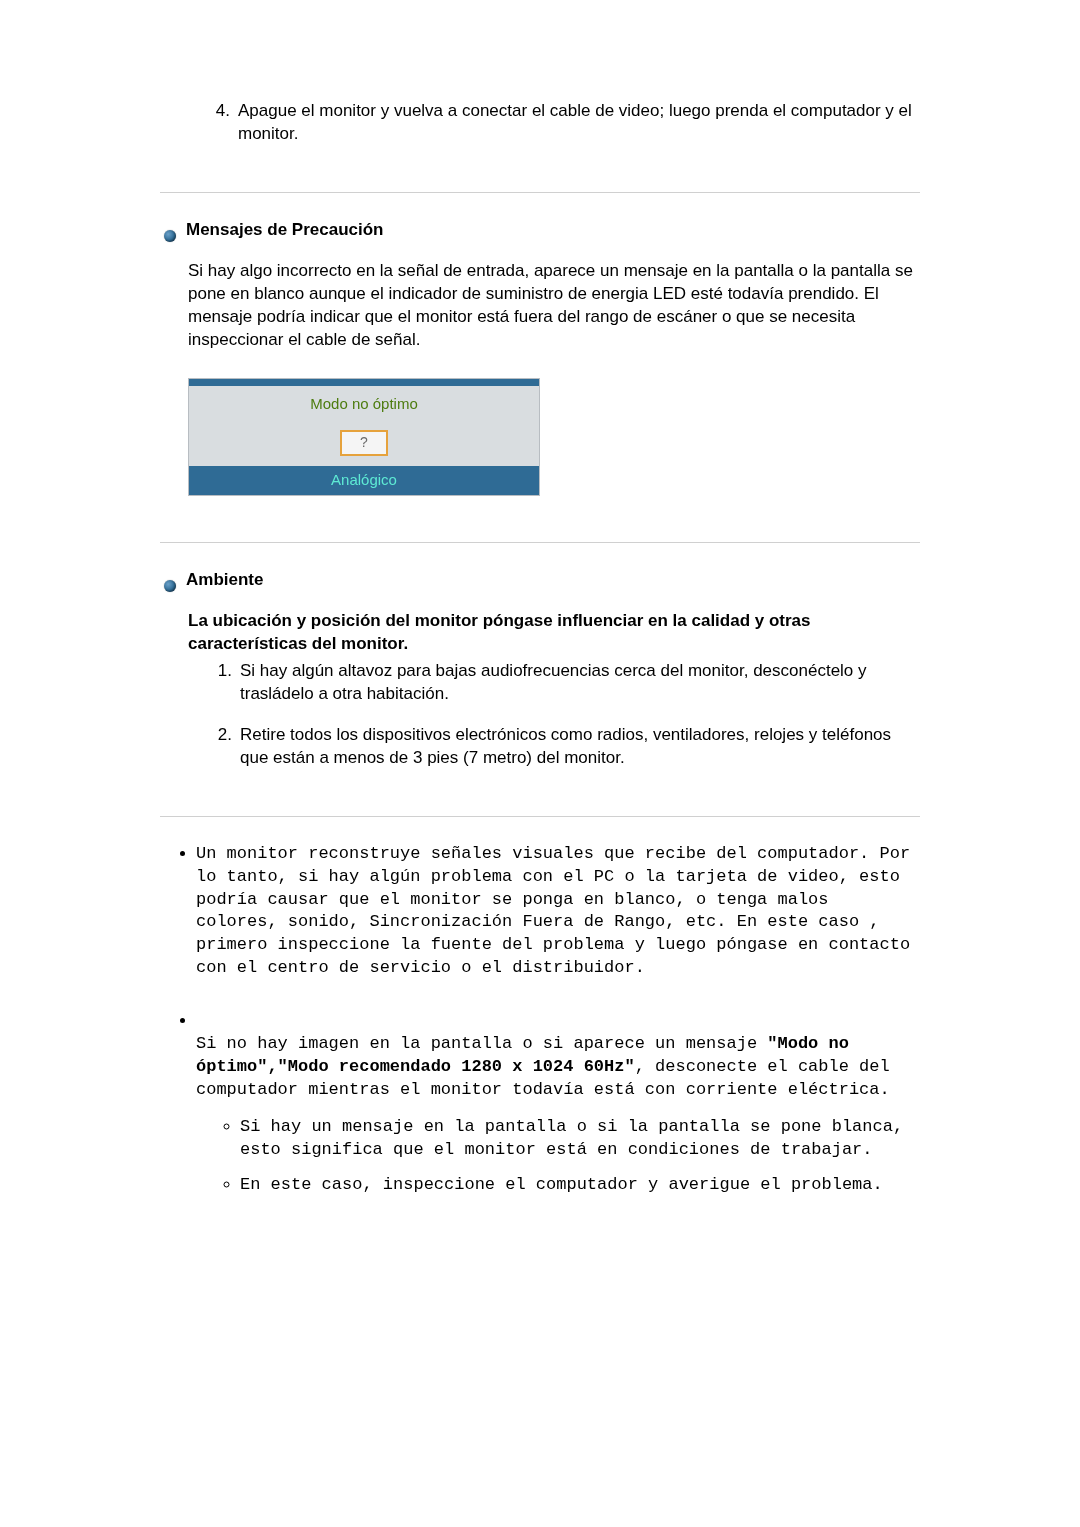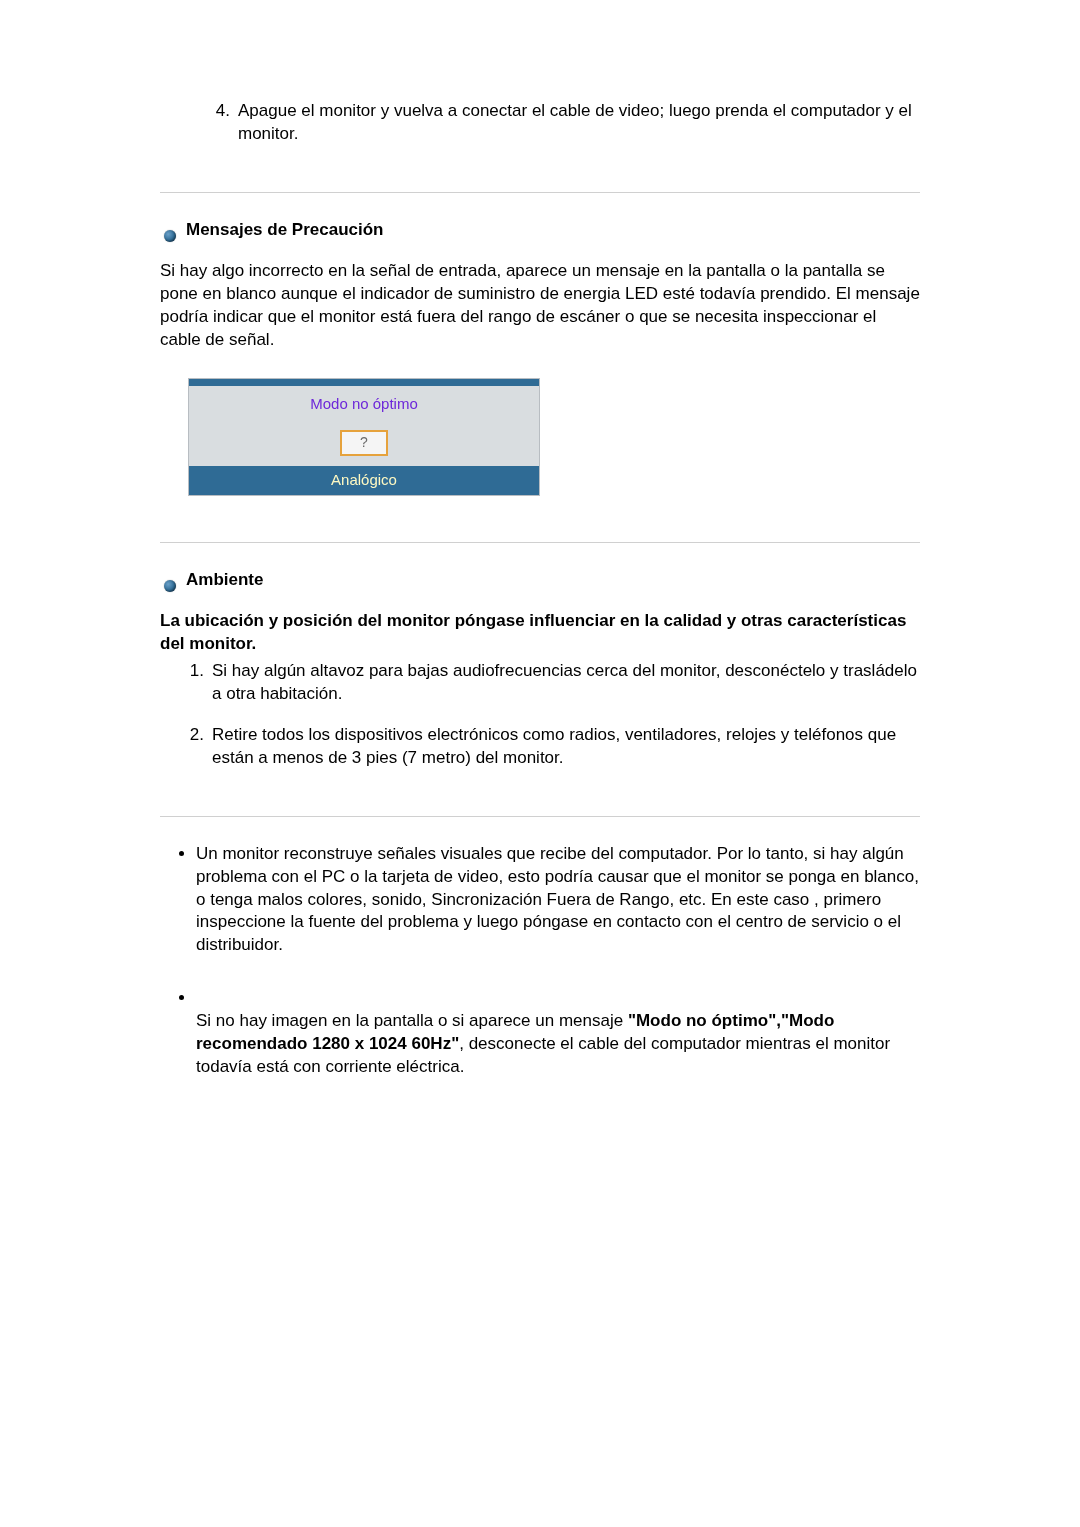--- a/index.html
+++ b/index.html
@@ -53,32 +53,34 @@
   .bullet-icon {
     width: 12px;
     height: 12px;
     border-radius: 50%;
     background: radial-gradient(circle at 35% 35%, #6aa0c8 0%, #2f6b95 55%, #184a6e 100%);
     box-shadow: inset -1px -1px 2px rgba(0,0,0,.4), 0 0 1px rgba(0,0,0,.5);
     margin-right: 10px;
     flex: 0 0 12px;
   }
   .section-body {
+    margin-left: 28px;
   }
   .section-body p {
     margin: 0 0 4px 0;
   }
   .para-bold {
     font-weight: bold;
     margin: 0 0 18px 0;
   }
   .ul-disc {
     list-style: disc;
     margin: 0;
     padding-left: 26px;
+    font-family: Liberation Mono, monospace;
   }
   .ul-disc > li {
     margin-bottom: 30px;
   }
   .ul-circle {
     list-style: circle;
     margin: 14px 0 0 0;
     padding-left: 44px;
   }
   .ul-circle > li {
@@ -93,41 +95,41 @@
     color: #5a6a7a;
   }
   .warning-box .wb-top {
     background: #2f6b95;
     height: 7px;
   }
   .warning-box .wb-lines {
     background: #d9dde0;
     text-align: center;
     padding: 8px 6px 10px 6px;
-    color: #6d28d9;
+    color: #4d7c0f;
     line-height: 1.35;
   }
   .warning-box .wb-btn-row {
     background: #d9dde0;
     text-align: center;
     padding: 6px 0 10px 0;
   }
   .warning-box .wb-btn {
     display: inline-block;
     border: 2px solid #e6a23c;
     color: #6b6b6b;
     background: #f5f5f5;
     width: 44px;
     height: 22px;
     line-height: 20px;
     font-size: 14px;
   }
   .warning-box .wb-bottom {
     background: #2f6b95;
-    color: #fef9c3;
+    color: #5eead4;
     text-align: center;
     font-size: 15px;
     padding: 4px 0 5px 0;
     font-family: "Arial", sans-serif;
   }
   b { font-weight: bold; }
 </style>
 </head>
 <body>
 
@@ -179,17 +181,21 @@
   </div>
 
   <hr class="sec-divider">
 
   <div class="section-body" style="margin-left:10px;">
     <ul class="ul-disc">
       <li>Un monitor reconstruye señales visuales que recibe del computador. Por lo tanto, si hay algún problema con el PC o la tarjeta de video, esto podría causar que el monitor se ponga en blanco, o tenga malos colores, sonido, Sincronización Fuera de Rango, etc. En este caso , primero inspeccione la fuente del problema y luego póngase en contacto con el centro de servicio o el distribuidor.</li>
       <li>
         <br>
         <span>Si no hay imagen en la pantalla o si aparece un mensaje </span><b>"Modo no óptimo","Modo recomendado 1280 x 1024 60Hz"</b><span>, desconecte el cable del computador mientras el monitor todavía está con corriente eléctrica.</span>
+        <ul class="ul-circle">
+          <li>Si hay un mensaje en la pantalla o si la pantalla se pone blanca, esto significa que el monitor está en condiciones de trabajar.</li>
+          <li>En este caso, inspeccione el computador y averigue el problema.</li>
+        </ul>
       </li>
     </ul>
   </div>
 
 </div>
 
 </body></html>

